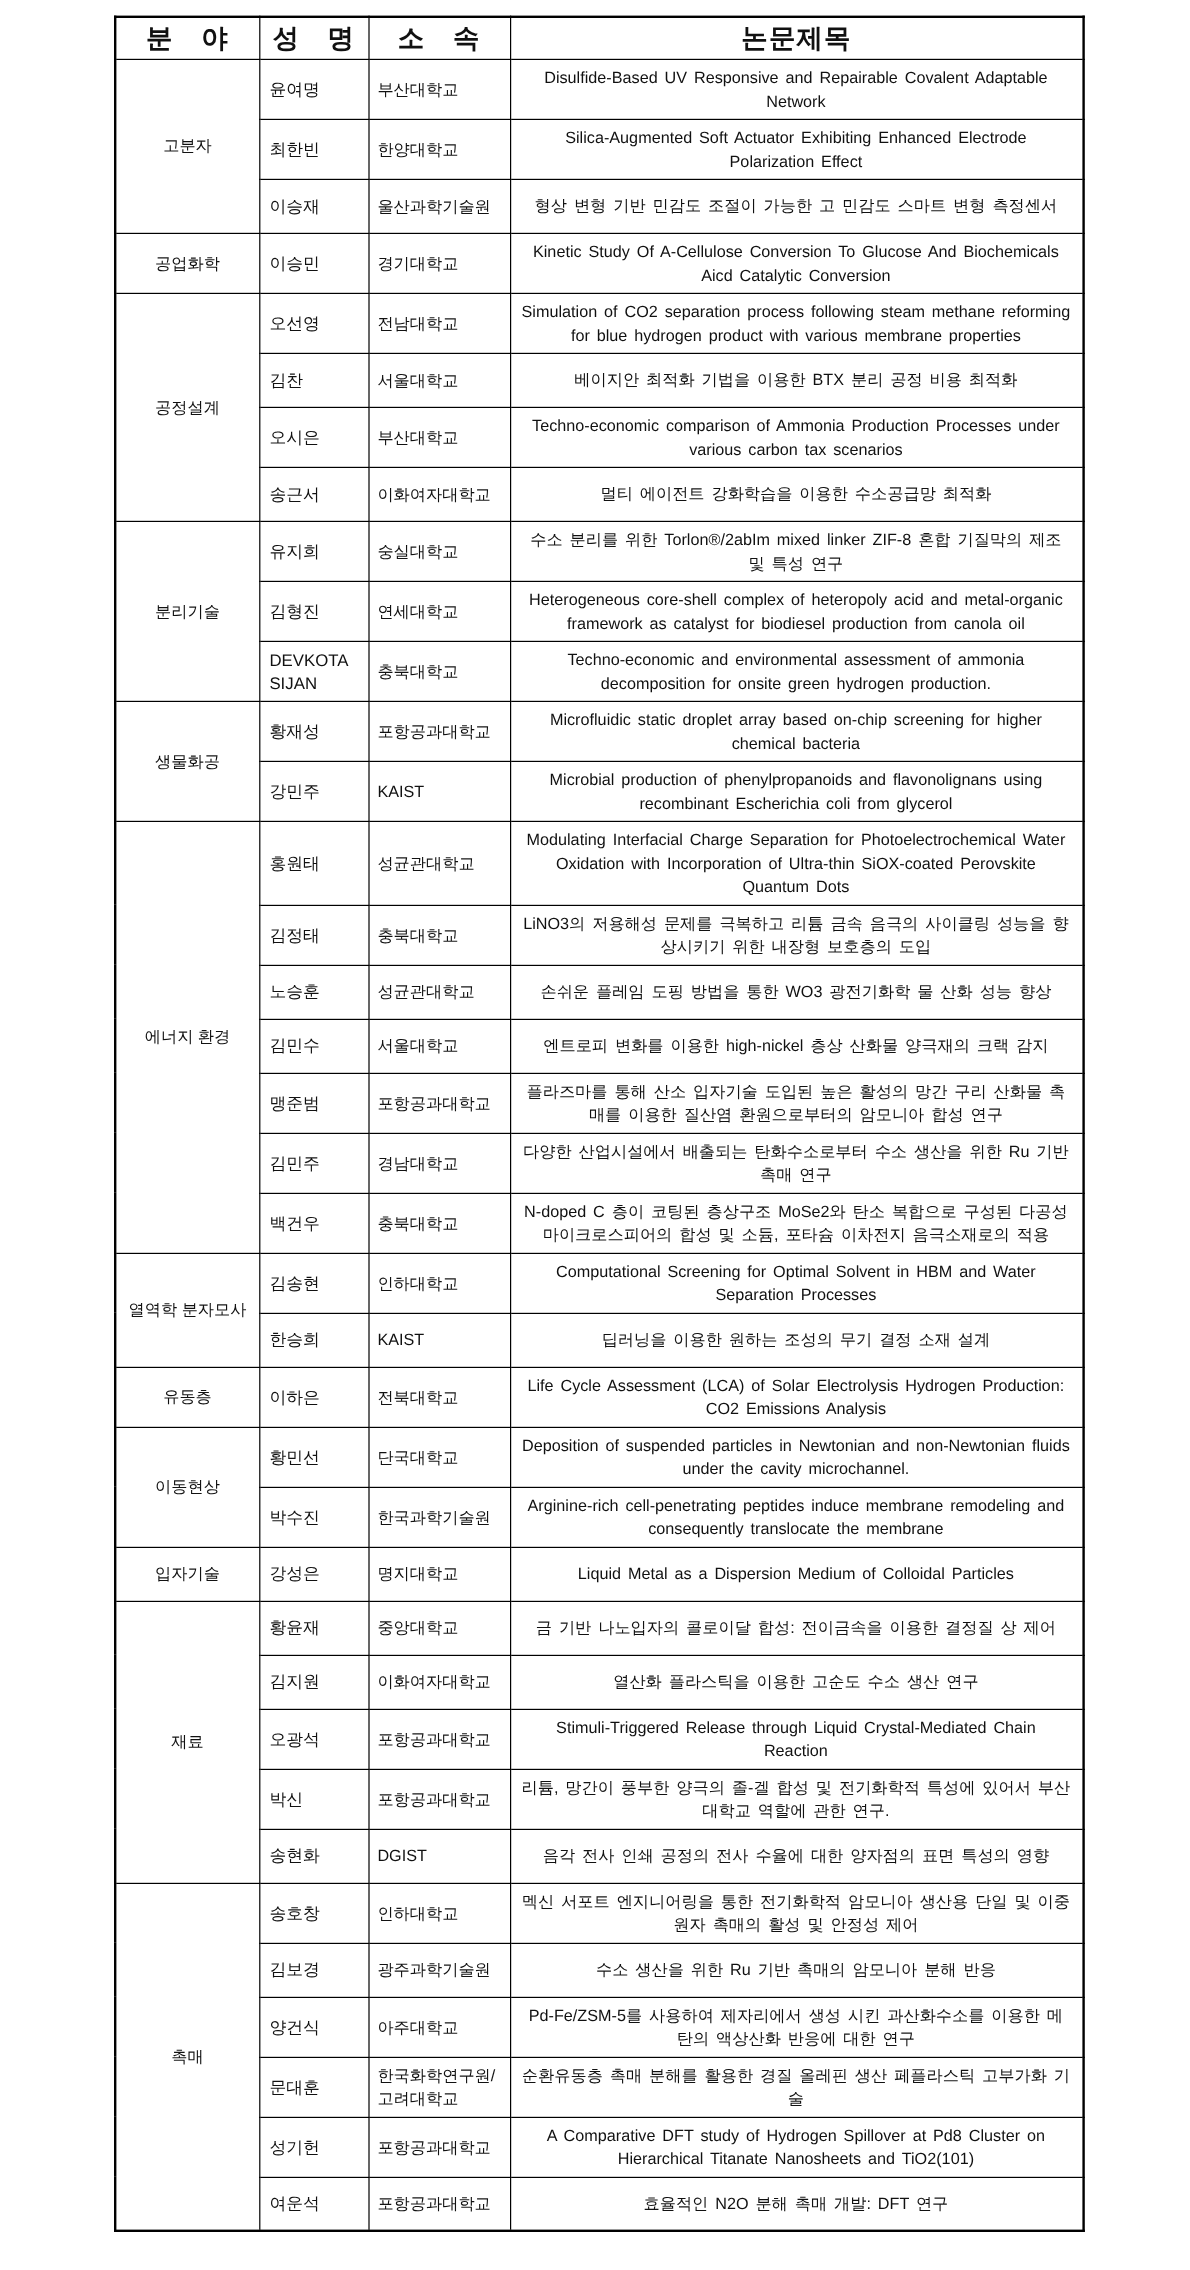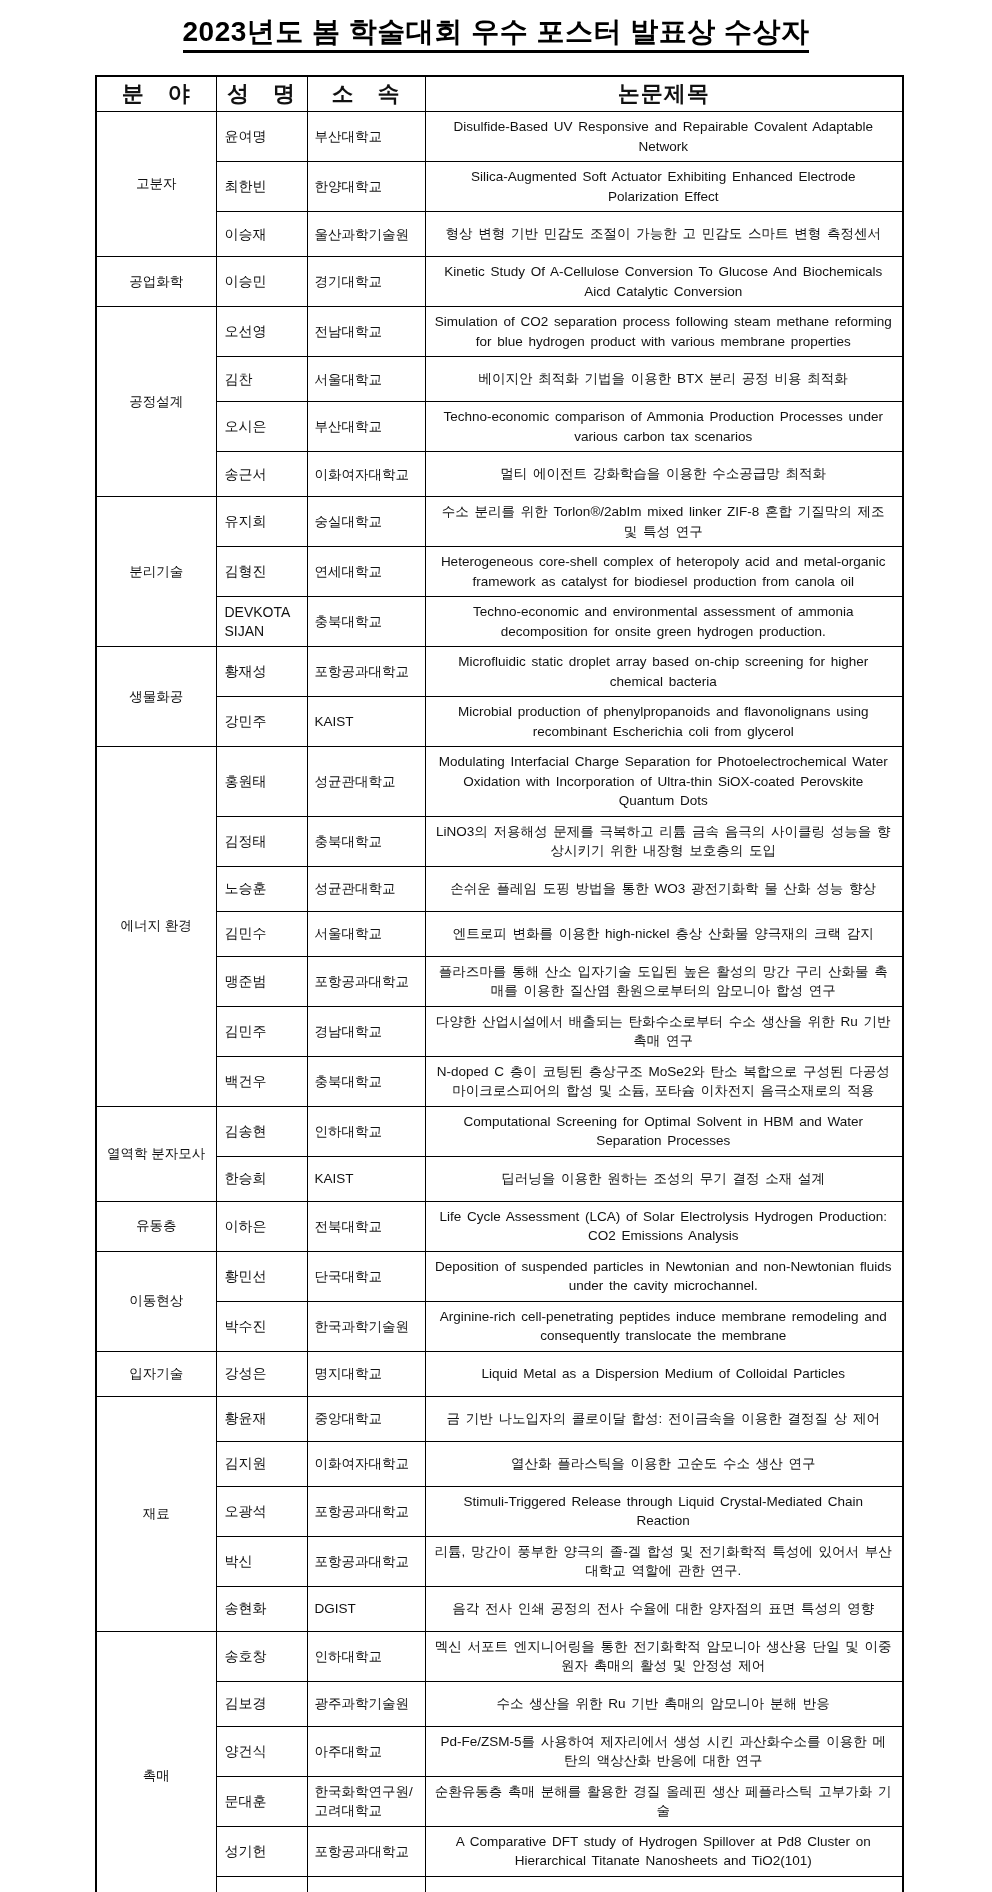--- a/index.html
+++ b/index.html
@@ -78,21 +78,20 @@
     padding: 5px 10px 5px 9px;
     line-height: 19.5px;
     word-spacing: 2px;
   }
 </style>
 </head>
 <body>
 
 <div class="page">
 
-  <h1 class="doc-title"><span class="u">2023년도 봄 학술대회 우수 포스터 발표상 수상자</span></h1>
 
   <table class="awards">
     <colgroup>
       <col class="c-field">
         <col class="c-name">
         <col class="c-affil">
         <col class="c-paper">
     </colgroup>
     <thead>
       <tr>

